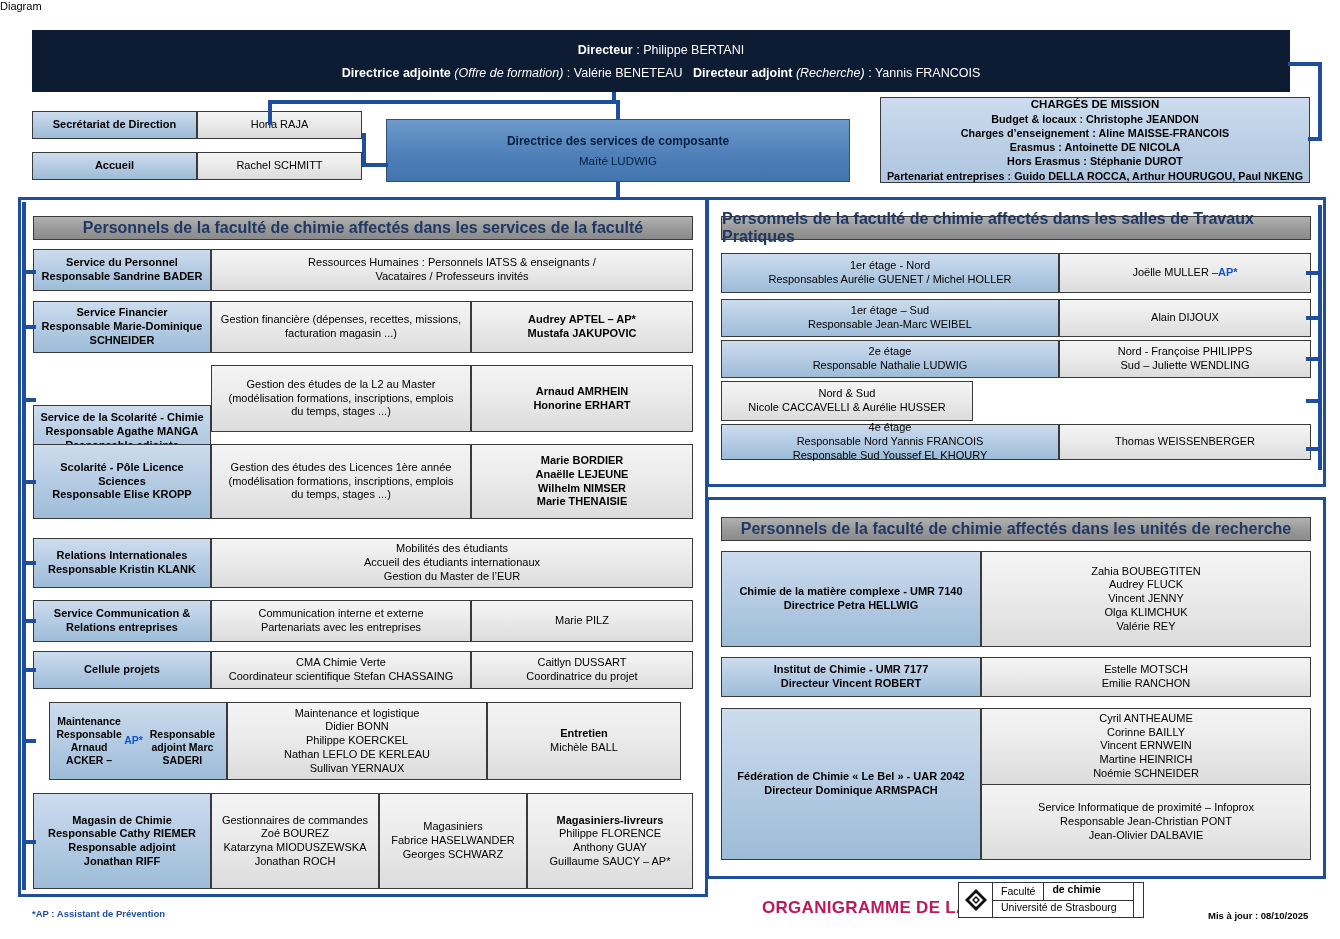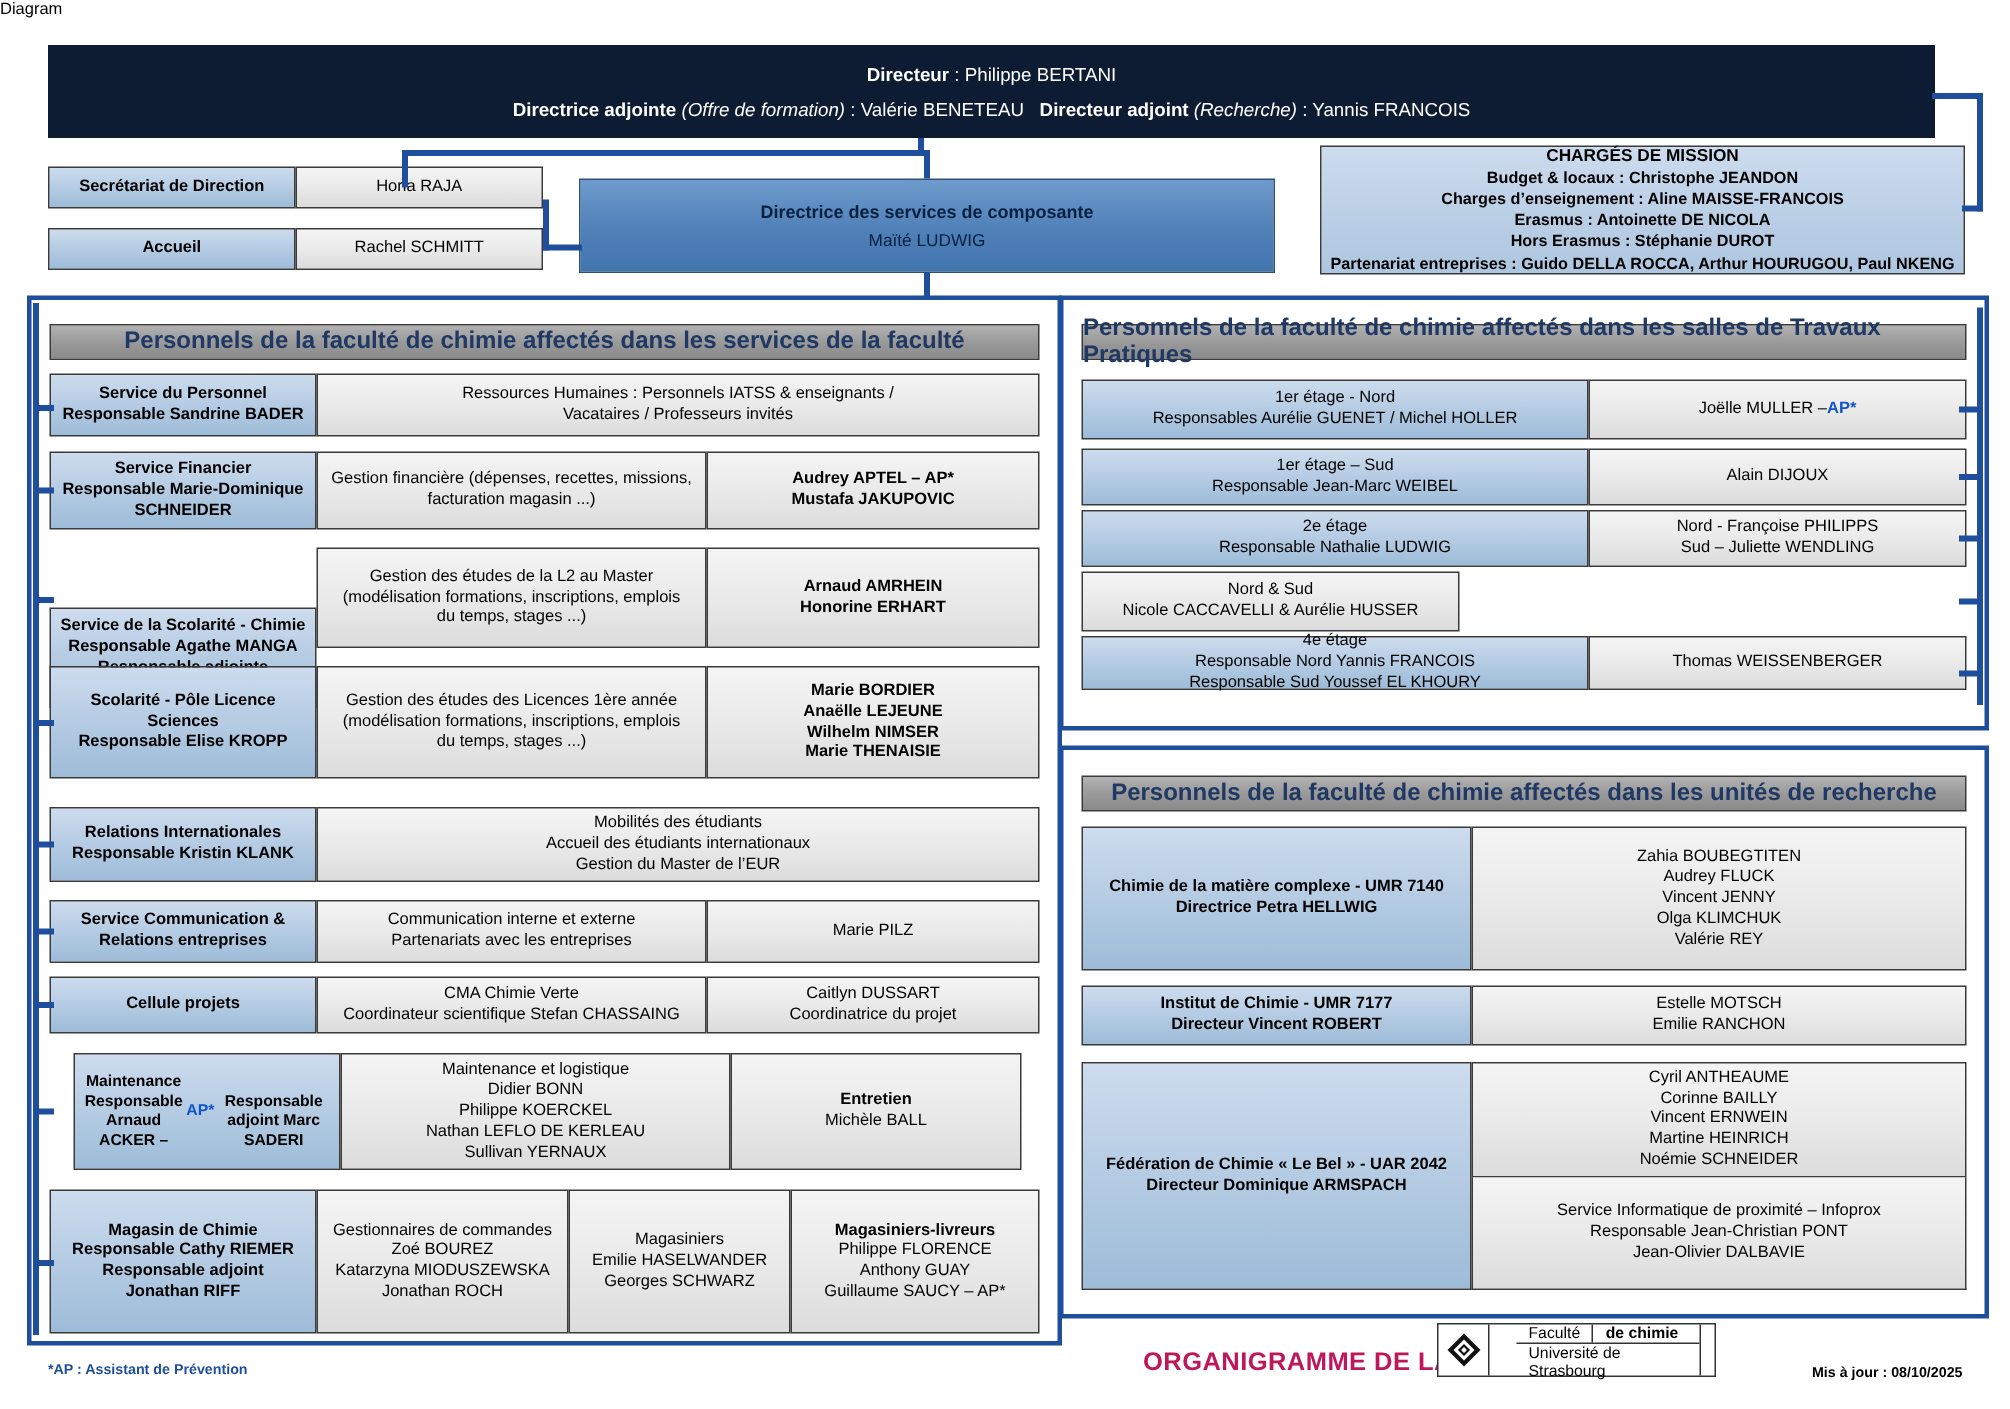--- a/index.html
+++ b/index.html
@@ -114,21 +114,21 @@
   #unistra-logo {
     position:absolute; left:958px; top:882px; width:186px; height:36px;
     border:1px solid #333; background:#fff; display:flex;
   }
   #unistra-logo .mark {
     width:34px; border-right:1px solid #333;
     display:flex; align-items:center; justify-content:center;
   }
   #unistra-logo .txt { flex:1; display:flex; flex-direction:column; }
   #unistra-logo .trow {
-    flex:1; display:flex; align-items:flex-start; border-bottom:1px solid #333;margin-left:18px;
+    flex:1; display:flex; align-items:flex-start; border-bottom:1px solid #333;
   }
   #unistra-logo .trow:last-child { border-bottom:none; }
   #unistra-logo .c1 { padding:0 8px; font-size:10.5px; border-right:1px solid #333; height:100%; display:flex; align-items:center;}
   #unistra-logo .c2 { padding:0 8px; font-size:10.5px; }
   #unistra-logo .full { padding:0 8px; font-size:10.5px; }
   #unistra-logo .bars { width:10px; border-left:1px solid #333; }
   #updated {
     position:absolute; left:1208px; top:910px;
     font-size:9.5px; font-weight:bold;
   }
@@ -288,21 +288,21 @@
 <div class="row" style="left:33px;top:793px;width:660px;height:96px;">
   <div class="cell cell-blue" style="width:178px;white-space:pre-line;">Magasin de Chimie
 Responsable Cathy RIEMER
 Responsable adjoint
 Jonathan RIFF</div>
   <div class="cell cell-grey" style="width:168px;white-space:pre-line;">Gestionnaires de commandes
 Zoé BOUREZ
 Katarzyna MIODUSZEWSKA
 Jonathan ROCH</div>
   <div class="cell cell-grey" style="width:148px;white-space:pre-line;">Magasiniers
-Emilie HASELWANDER
+Fabrice HASELWANDER
 Georges SCHWARZ</div>
   <div class="cell cell-grey" style="width:166px;flex-direction:column;">
     <div class="nm">Magasiniers-livreurs</div>
     <div>Philippe FLORENCE</div>
     <div>Anthony GUAY</div>
     <div><span>Guillaume SAUCY – AP*</span></div>
   </div>
 </div>
 
 

